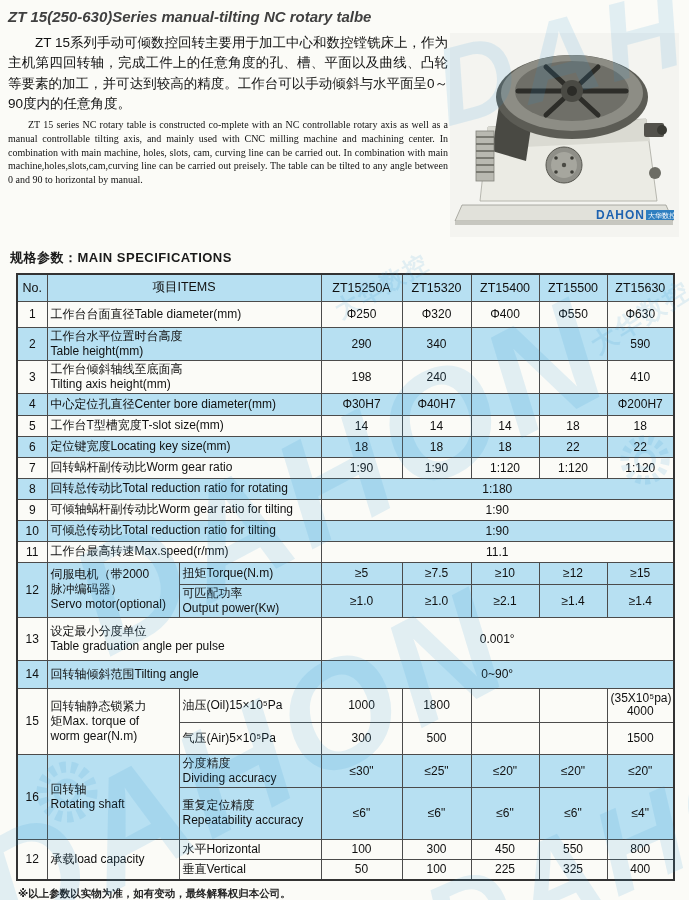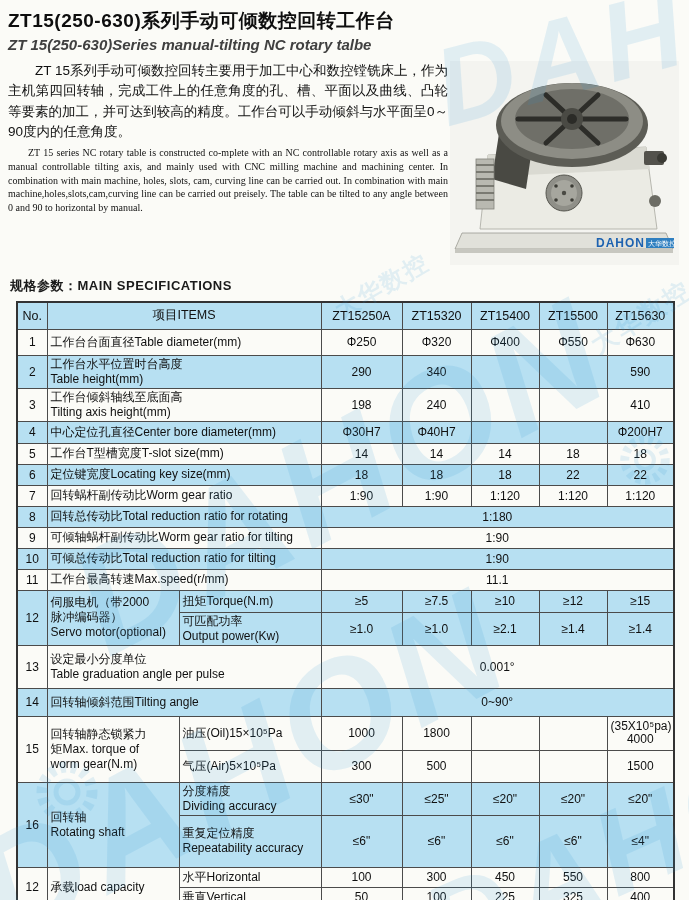--- a/index.html
+++ b/index.html
@@ -67,21 +67,20 @@
       <circle cx="37" cy="37" r="25" fill="none" stroke="currentColor" stroke-width="11" stroke-dasharray="6 5"></circle>
       <circle cx="37" cy="37" r="11" fill="none" stroke="currentColor" stroke-width="5"></circle>
     </svg>
     <svg style="position:absolute; left:615px; top:430px;" width="60" height="60" viewBox="0 0 74 74">
       <circle cx="37" cy="37" r="25" fill="none" stroke="currentColor" stroke-width="11" stroke-dasharray="6 5"></circle>
       <circle cx="37" cy="37" r="11" fill="none" stroke="currentColor" stroke-width="5"></circle>
     </svg>
   </div>
 
   <div class="content">
-    <h1 class="title-zh">ZT15(250-630)系列手动可倾数控回转工作台</h1>
     <h2 class="title-en">ZT 15(250-630)Series manual-tilting NC rotary talbe</h2>
 
     <div class="intro">
       <div class="intro-text">
         <p class="para-zh">ZT 15系列手动可倾数控回转主要用于加工中心和数控镗铣床上，作为主机第四回转轴，完成工件上的任意角度的孔、槽、平面以及曲线、凸轮等要素的加工，并可达到较高的精度。工作台可以手动倾斜与水平面呈0～90度内的任意角度。</p>
         <p class="para-en">ZT 15 series NC rotary table is constructed co-mplete with an NC controllable rotary axis as well as a manual controllable tilting axis, and mainly used with CNC milling machine and machining center. In combination with main machine, holes, slots, cam, curving line can be carried out. In combination with main machine,holes,slots,cam,curving line can be carried out preisely. The table can be tilted to any angle between 0 and 90 to horizontal by manual.</p>
       </div>
 
       <div class="photo">
         <svg width="229" height="204" viewBox="0 0 229 204">

